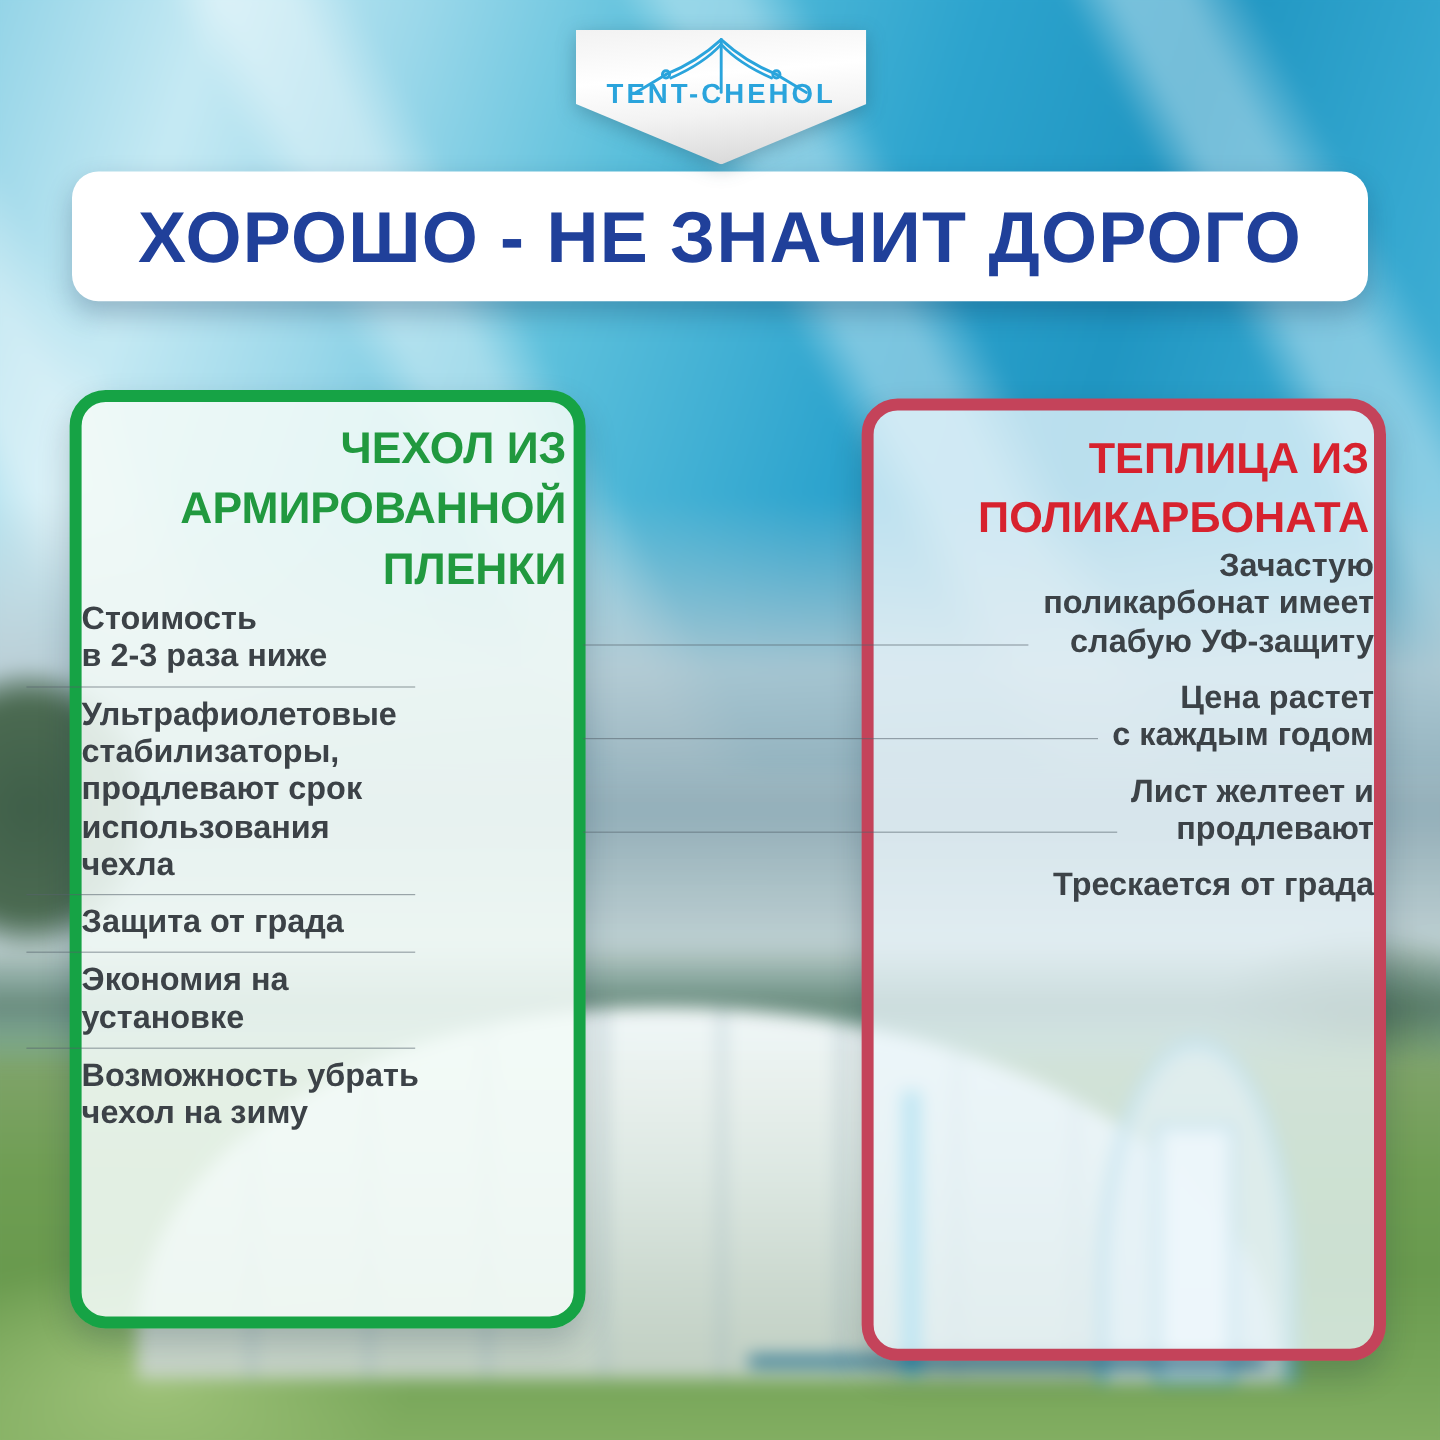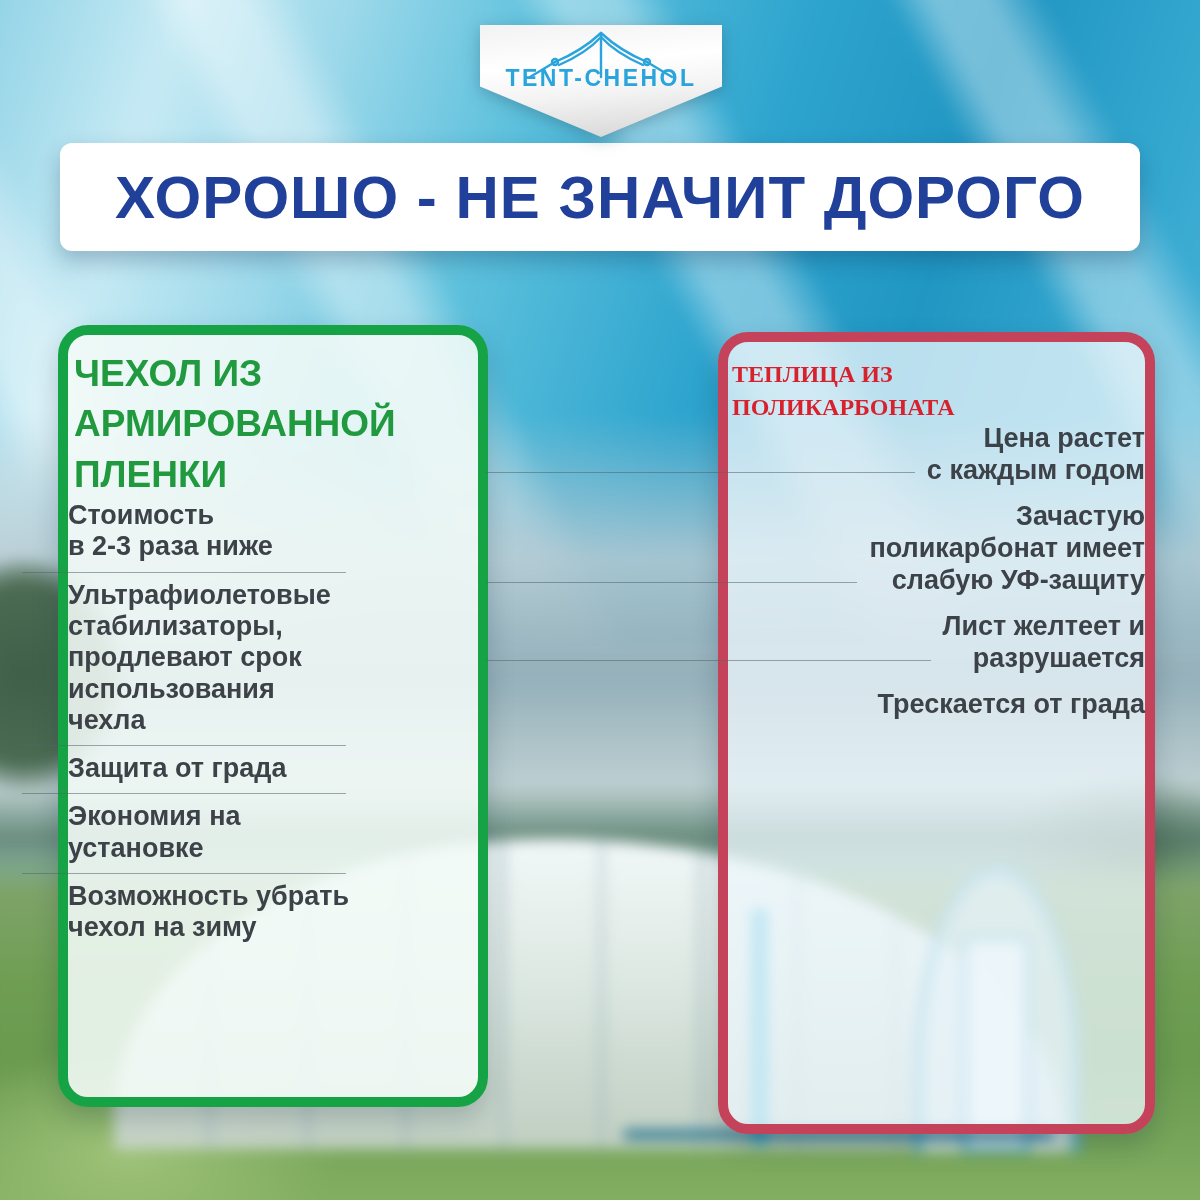--- a/index.html
+++ b/index.html
@@ -42,35 +42,35 @@
        filter:drop-shadow(0 4px 8px rgba(30,60,80,.3));}
   .badge{width:100%;height:100%;position:relative;
        clip-path:polygon(0 0,100% 0,100% 55%,50% 100%,0 55%);
        background:linear-gradient(175deg,#f2f2f2 0%,#ffffff 35%,#f3f3f3 60%,#dddddd 88%,#d2d2d2 100%);margin-top:25px;}
   .badge svg{position:absolute;left:0;top:0;}
   .brand-text{position:absolute;left:0;right:0;top:40px;text-align:center;
        font-size:23px;font-weight:bold;letter-spacing:2.5px;color:var(--logo_blue);}
 
   
   .banner{position:absolute;left:60px;top:143px;width:1080px;height:108px;z-index:2;
-       background:#ffffff;border-radius:12px;box-shadow:0 10px 22px rgba(15,45,85,.28);
+       background:#ffffff;border-radius:22px;box-shadow:0 10px 22px rgba(15,45,85,.28);
        display:flex;align-items:center;justify-content:center;}
   .banner h1{margin:0;font-size:60px;font-weight:bold;color:var(--headline_navy);letter-spacing:1px;white-space:nowrap;}
 
   
   .card{position:absolute;z-index:2;border-radius:30px;box-shadow:0 12px 26px rgba(20,45,65,.22);}
   .card-left{left:58px;top:325px;width:410px;height:762px;
        border:10px solid var(--green_accent);
        background:rgba(243,250,247,.88);}
   .card-right{left:718px;top:332px;width:417px;height:782px;
        border:10px solid var(--red_accent);
        background:rgba(235,246,251,.76);}
-  .card h2{margin:0;text-align:left;white-space:pre-line;font-weight:bold;line-height:1.36;}
+  .card h2{margin:0;text-align:right;white-space:pre-line;font-weight:bold;line-height:1.36;}
   .card-left h2{padding:14px 6px 0;font-size:37px;color:var(--green_text);}
-  .card-right h2{padding:16px 4px 0;font-size:24px;color:var(--red_text);font-family:Liberation Serif, serif;}
+  .card-right h2{padding:16px 4px 0;font-size:36px;color:var(--red_text);}
 
   ul.benefits{list-style:none;margin:0;padding:0;color:var(--body_text);font-weight:bold;}
   .left-list{padding:30px 28px 0 42px;font-size:27px;line-height:1.16;}
   .left-list li{position:relative;margin-bottom:17px;white-space:pre-line;}
   .left-list li:not(:last-child)::after{content:'';position:absolute;left:-46px;bottom:-10px;
        width:324px;height:1px;background:rgba(85,98,108,.55);}
   .right-list{padding:50px 40px 0 26px;font-size:27px;line-height:1.17;}
   .right-list li{display:flex;align-items:flex-end;justify-content:flex-end;gap:12px;margin-bottom:15px;}
   .right-list .leader{flex:1 1 auto;height:1px;min-width:30px;margin-left:-242px;margin-bottom:13px;
        background:rgba(85,98,108,.55);}
@@ -137,32 +137,32 @@
 чехол на зиму</li>
   </ul>
 </div>
 
 <div class="card card-right">
   <h2>ТЕПЛИЦА ИЗ
 ПОЛИКАРБОНАТА</h2>
   <ul class="benefits right-list">
     <li>
         <span class="leader"></span>
-        <span class="item-text">Цена растет
-с каждым годом</span>
-      </li>
-    <li>
-        <span class="leader"></span>
         <span class="item-text">Зачастую
 поликарбонат имеет
 слабую УФ-защиту</span>
       </li>
     <li>
         <span class="leader"></span>
+        <span class="item-text">Цена растет
+с каждым годом</span>
+      </li>
+    <li>
+        <span class="leader"></span>
         <span class="item-text">Лист желтеет и
-разрушается</span>
+продлевают</span>
       </li>
     <li>
         <span class="leader"></span>
         <span class="item-text">Трескается от града</span>
       </li>
   </ul>
 </div>
 
 </body></html>

